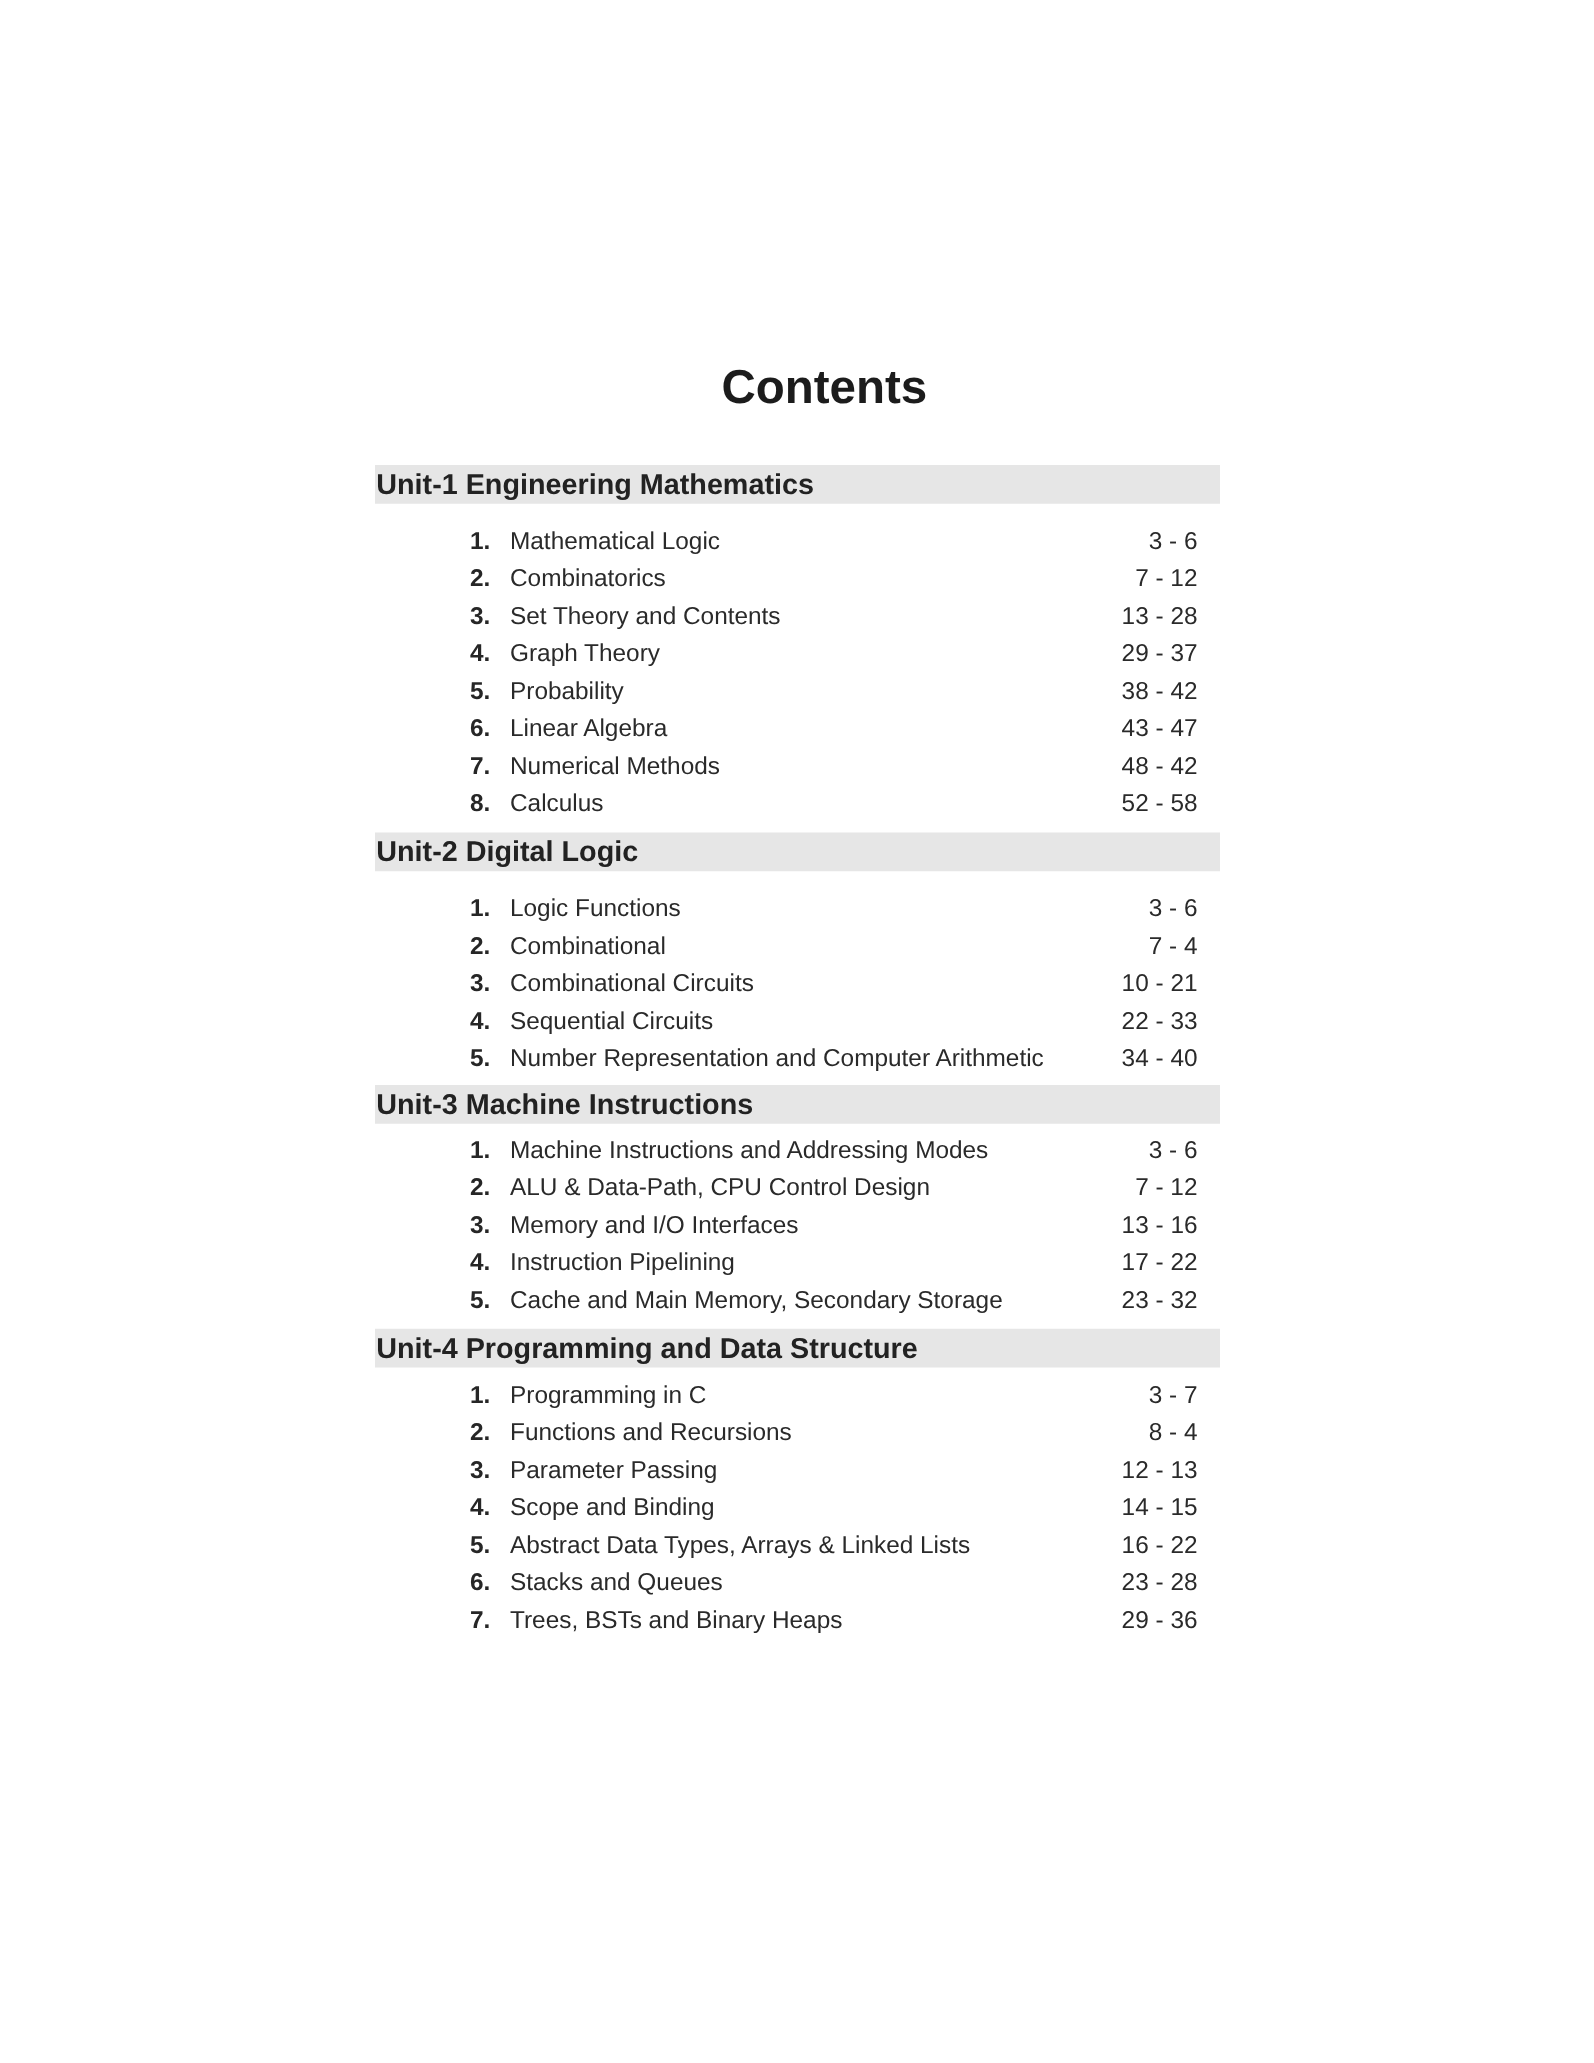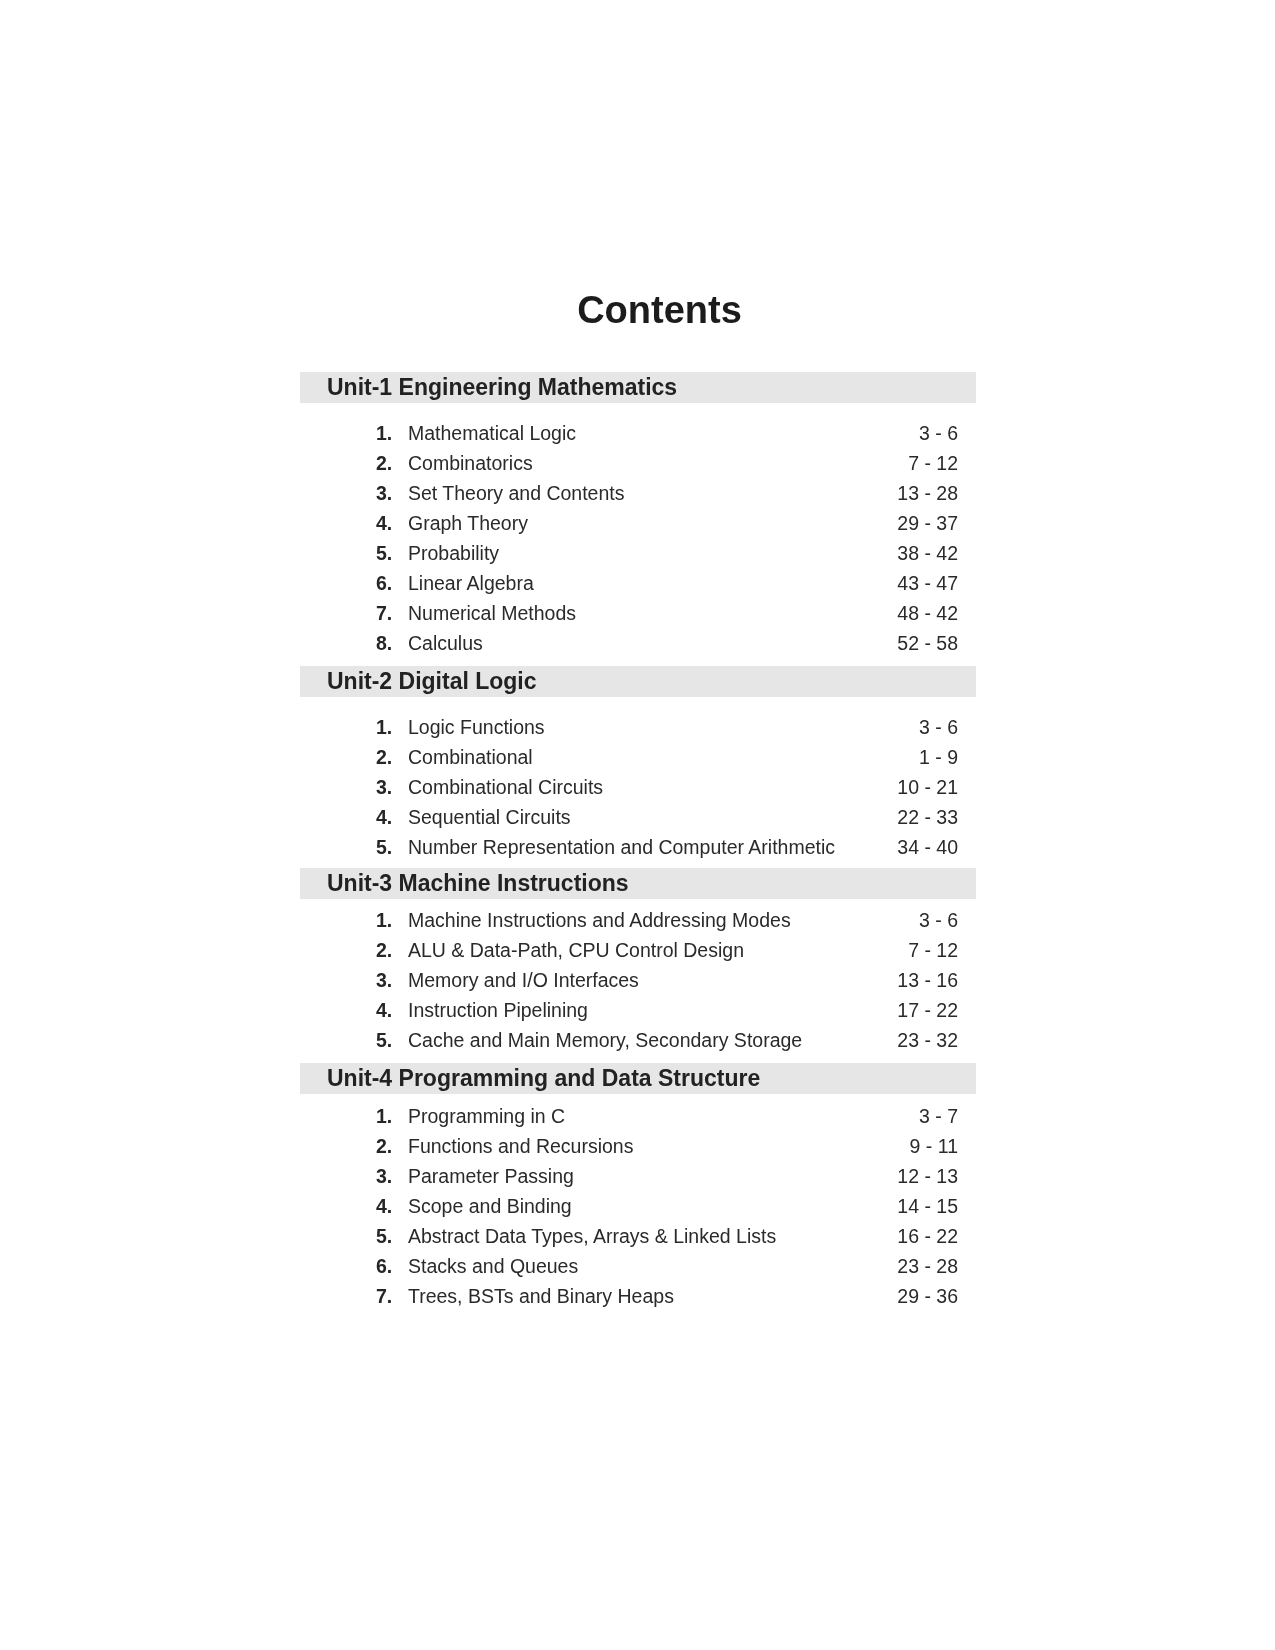--- a/index.html
+++ b/index.html
@@ -3,21 +3,21 @@
 <meta charset="utf-8">
 <style>
   html, body { margin: 0; padding: 0; background: #ffffff; }
   body { width: 1275px; height: 1650px; position: relative; overflow: hidden;
          font-family: "Liberation Sans", sans-serif; color: #1e1e1e; }
   .page-title { position: absolute; left: 0; width: 1275px; top: 289px; text-align: center;
                 font-size: 38px; font-weight: bold; color: #1c1c1c; letter-spacing: 0px; padding-left: 22px; }
   .unit { position: absolute; left: 300px; width: 676px; }
   .unit-bar { height: 31px; background: #e6e6e6; display: flex; align-items: center;
               padding-left: 1px; box-sizing: border-box; }
-  .unit-title { font-size: 23px; font-weight: bold; color: #222; line-height: 31px; padding-left: 26px; }
+  .unit-title { font-size: 23px; font-weight: bold; color: #222; line-height: 31px; }
   .items { position: relative; }
   .item { position: relative; height: 30px; display: flex; align-items: center; font-size: 19.5px; color: #2a2a2a; }
   .item-num { position: absolute; left: 76px; width: 24px; font-weight: bold; color: #262626; }
   .item-title { position: absolute; left: 108px; white-space: nowrap; }
   .item-pages { position: absolute; right: 18px; white-space: nowrap; text-align: right; }
 </style>
 </head>
 <body>
 
 <div class="page-title">Contents</div>
@@ -76,21 +76,21 @@
   </div>
   <div class="items" style="margin-top:15px;">
     <div class="item">
         <span class="item-num">1.</span>
         <span class="item-title">Logic Functions</span>
         <span class="item-pages">3 - 6</span>
       </div>
     <div class="item">
         <span class="item-num">2.</span>
         <span class="item-title">Combinational</span>
-        <span class="item-pages">1 - 9</span>
+        <span class="item-pages">7 - 4</span>
       </div>
     <div class="item">
         <span class="item-num">3.</span>
         <span class="item-title">Combinational Circuits</span>
         <span class="item-pages">10 - 21</span>
       </div>
     <div class="item">
         <span class="item-num">4.</span>
         <span class="item-title">Sequential Circuits</span>
         <span class="item-pages">22 - 33</span>
@@ -142,21 +142,21 @@
   </div>
   <div class="items" style="margin-top:7px;">
     <div class="item">
         <span class="item-num">1.</span>
         <span class="item-title">Programming in C</span>
         <span class="item-pages">3 - 7</span>
       </div>
     <div class="item">
         <span class="item-num">2.</span>
         <span class="item-title">Functions and Recursions</span>
-        <span class="item-pages">9 - 11</span>
+        <span class="item-pages">8 - 4</span>
       </div>
     <div class="item">
         <span class="item-num">3.</span>
         <span class="item-title">Parameter Passing</span>
         <span class="item-pages">12 - 13</span>
       </div>
     <div class="item">
         <span class="item-num">4.</span>
         <span class="item-title">Scope and Binding</span>
         <span class="item-pages">14 - 15</span>

